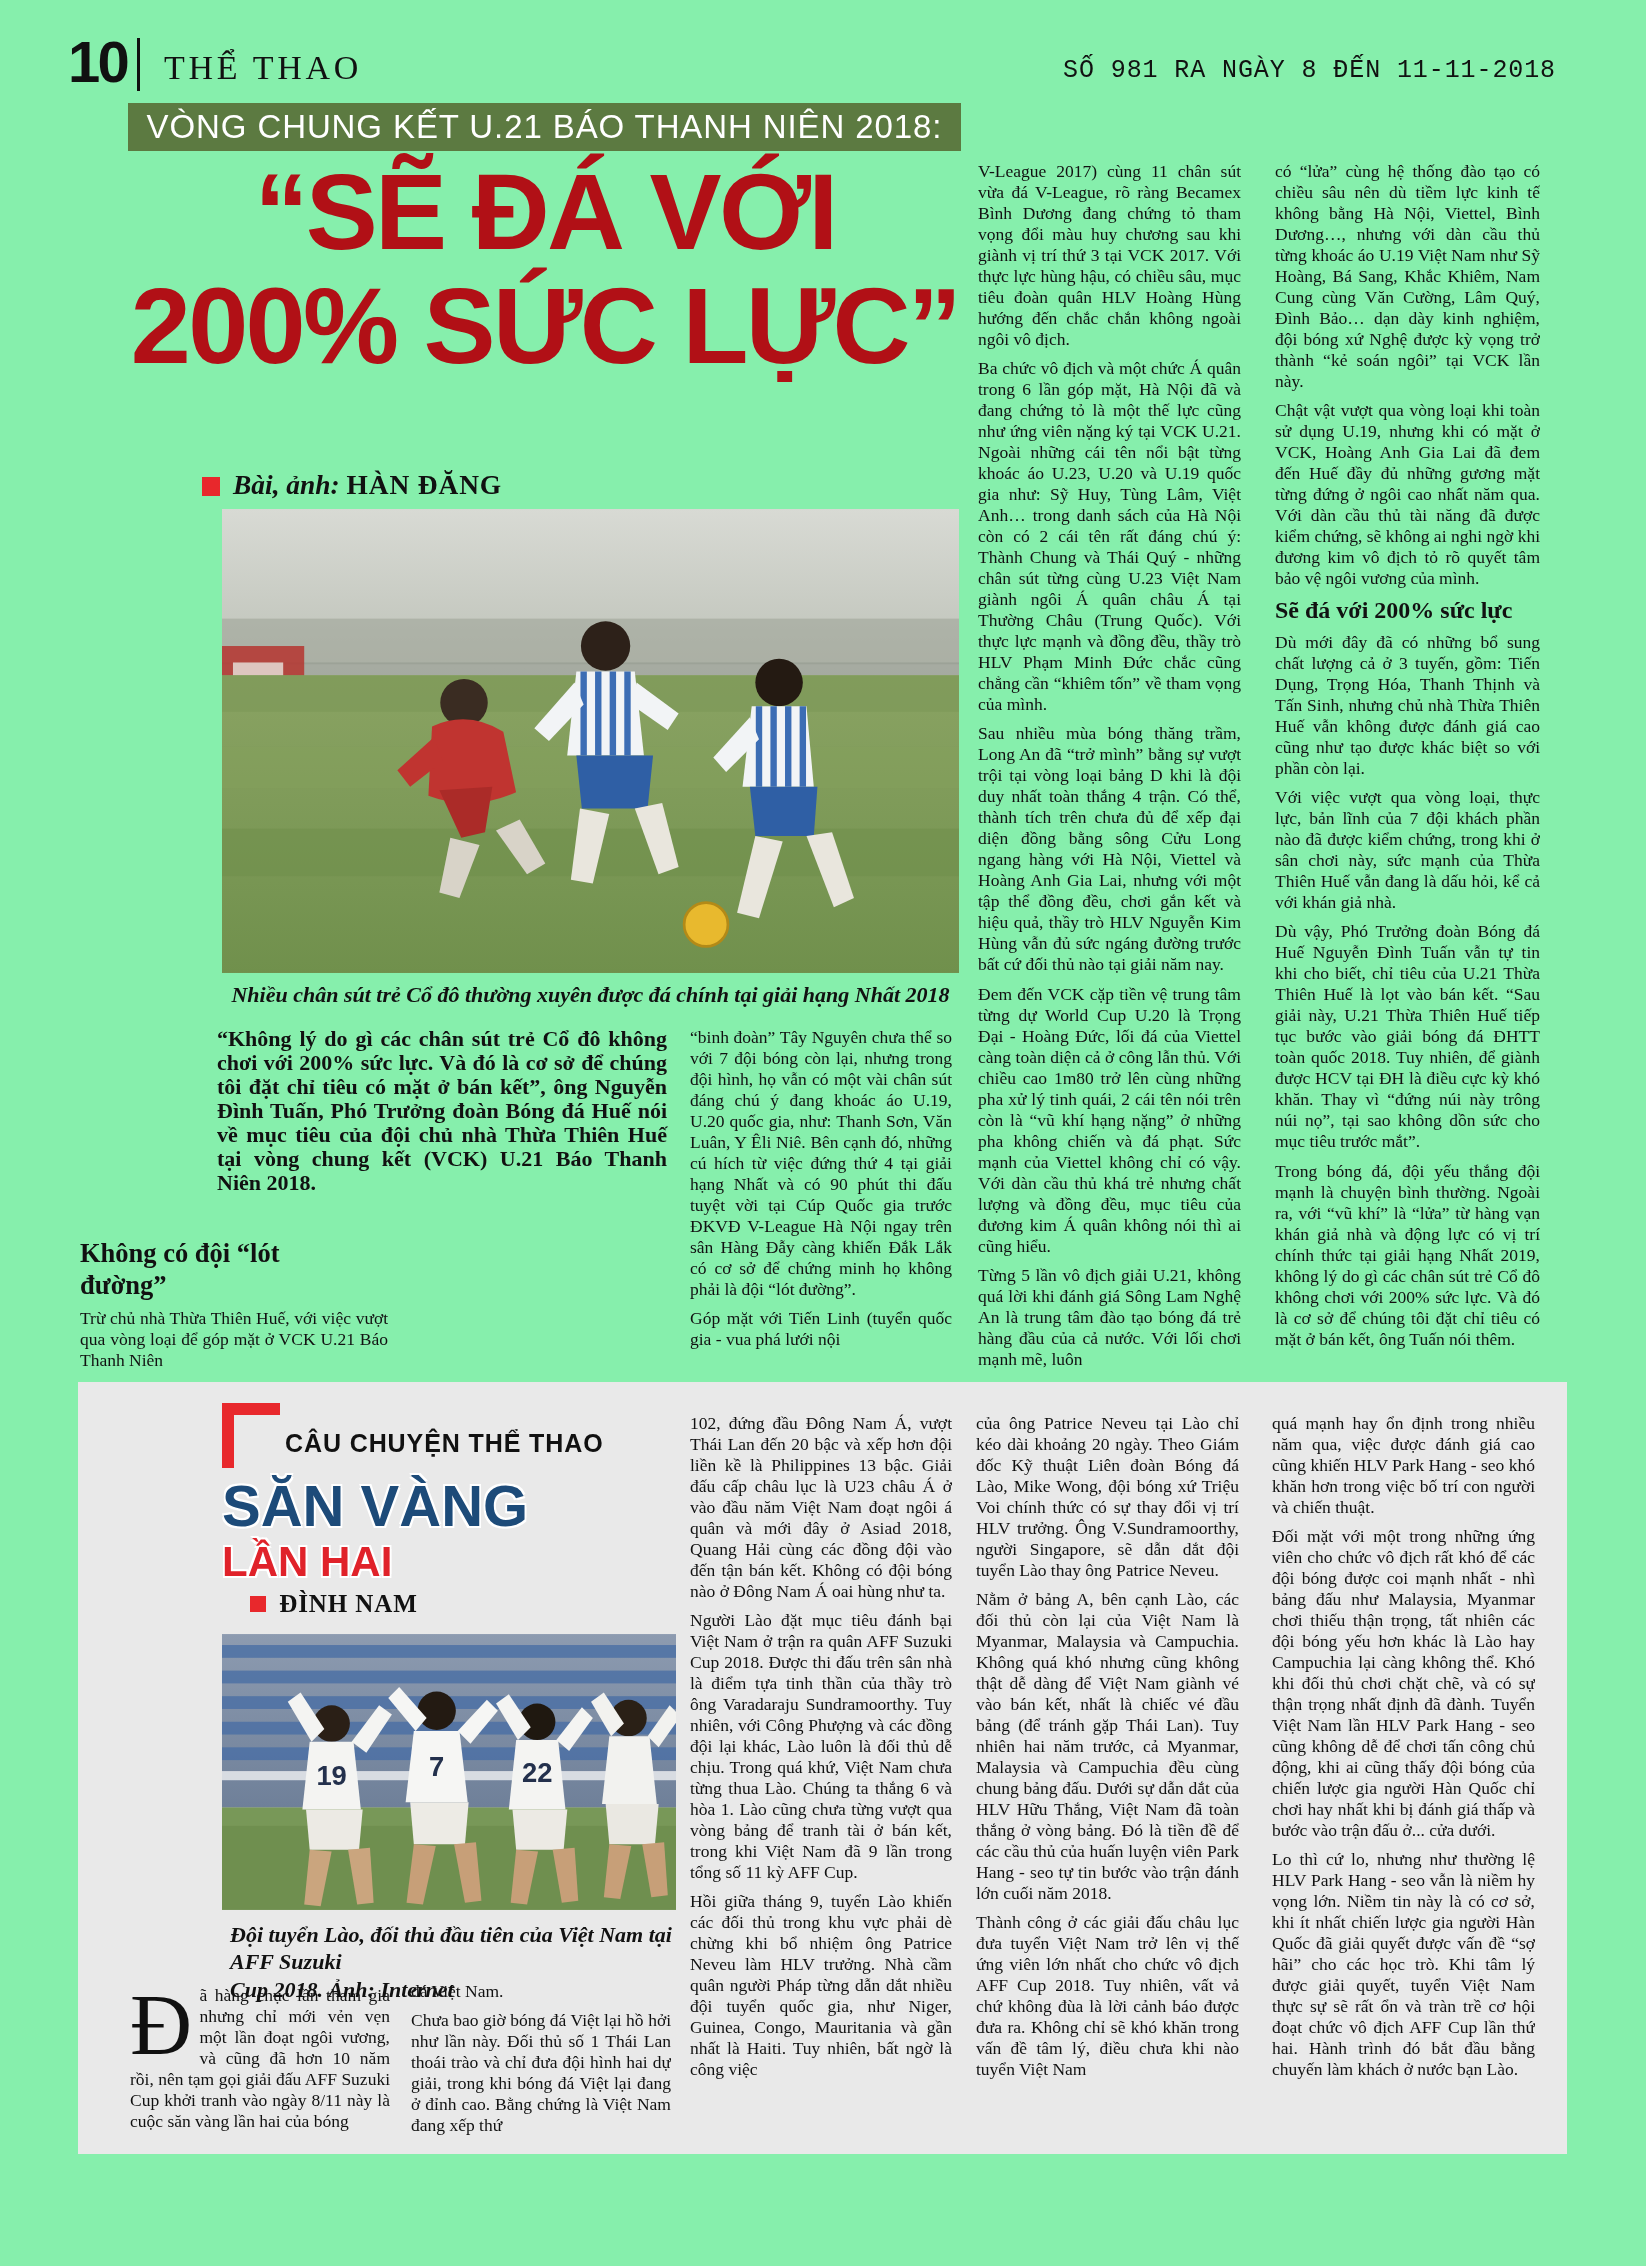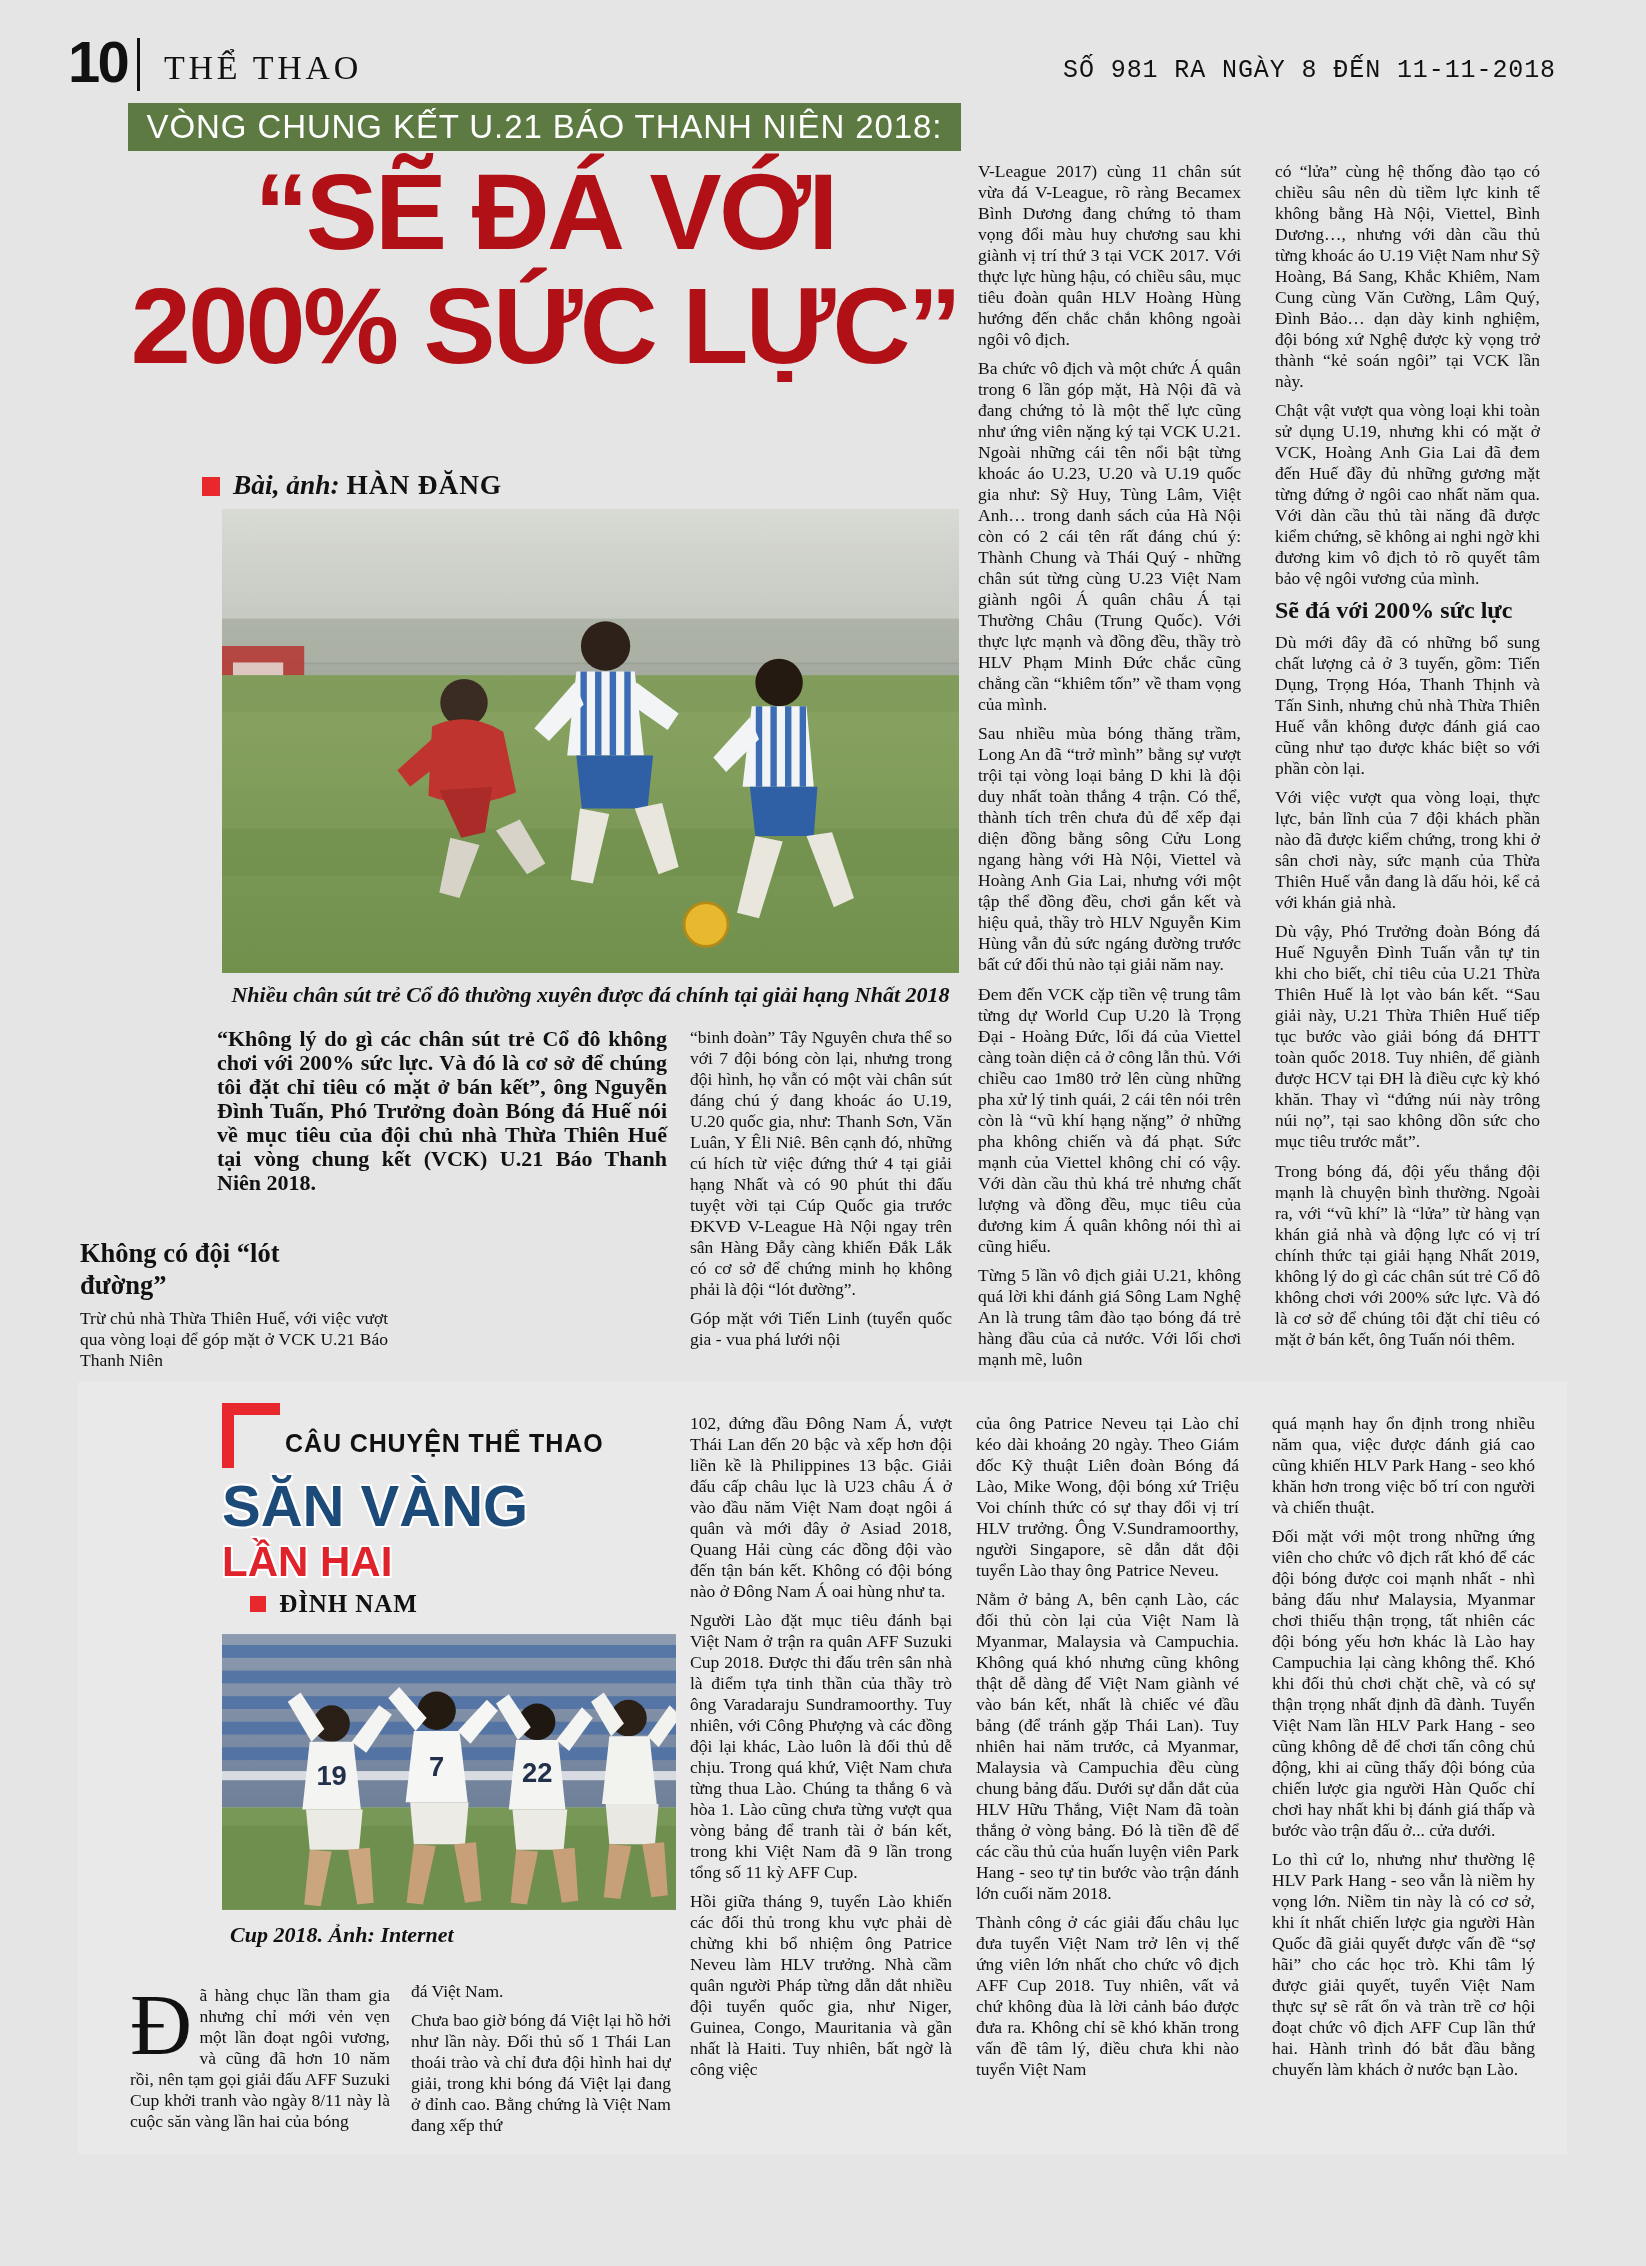--- a/index.html
+++ b/index.html
@@ -1,16 +1,16 @@
 <!DOCTYPE html>
 <html style="font-size:14.6px"><head>
 <meta charset="utf-8">
 <style>
   html,body{margin:0;padding:0;background:#888;}
-  .page{position:relative;width:1647px;height:2267px;background:#e5e5e5;overflow:hidden;
+  .page{position:relative;width:1647px;height:2267px;background:#86efac;overflow:hidden;
         font-family:"Liberation Serif",serif;color:#111;}
   .abs{position:absolute;}
   
   .pagenum{font-family:"Liberation Sans",sans-serif;font-weight:bold;font-size:58px;letter-spacing:-2.7px;line-height:1;}
   .pagenum-divider{width:2.7px;background:#111;}
   .section-title{font-size:34px;letter-spacing:3.7px;line-height:1;}
   .issue{font-size:25px;letter-spacing:0.9px;line-height:1;font-family:Liberation Mono, monospace;}
   
   .kicker-banner{background:#5c7a41;color:#fff;font-family:"Liberation Sans",sans-serif;
                  font-size:33px;line-height:48px;text-align:center;letter-spacing:0.9px;}
@@ -225,20 +225,21 @@
         <path d="M426 112 l-22 -38 14 -10 22 34 z" fill="#f2f2ef"></path>
         <path d="M466 112 l24 -34 12 12 -24 34 z" fill="#f2f2ef"></path>
         <path d="M420 186 h58 l-4 44 h-50 z" fill="#eae8e2"></path>
         <path d="M424 230 l-6 58 18 2 12 -58 z" fill="#c79f78"></path>
         <path d="M460 230 l10 58 18 -2 -4 -58 z" fill="#c79f78"></path>
       </g>
     </svg>
   </div>
 
   <div class="abs caption" style="left:230px;top:1921px;width:445px;">
+    <div>Đội tuyển Lào, đối thủ đầu tiên của Việt Nam tại AFF Suzuki</div>
     <div>Cup 2018. Ảnh: Internet</div>
   </div>
 
   <div class="abs body-col" style="left:130px;top:1985px;width:260px;height:169px;">
     <p><span class="dropcap">Đ</span><span>ã hàng chục lần tham gia nhưng chỉ mới vẻn vẹn một lần đoạt ngôi vương, và cũng đã hơn 10 năm rồi, nên tạm gọi giải đấu AFF Suzuki Cup khởi tranh vào ngày 8/11 này là cuộc săn vàng lần hai của bóng</span></p>
   </div>
 
   <div class="abs body-col" style="left:411px;top:1981px;width:260px;height:174px;">
     <p>đá Việt Nam.</p>
     <p>Chưa bao giờ bóng đá Việt lại hồ hởi như lần này. Đối thủ số 1 Thái Lan thoái trào và chỉ đưa đội hình hai dự giải, trong khi bóng đá Việt lại đang ở đỉnh cao. Bằng chứng là Việt Nam đang xếp thứ</p>

